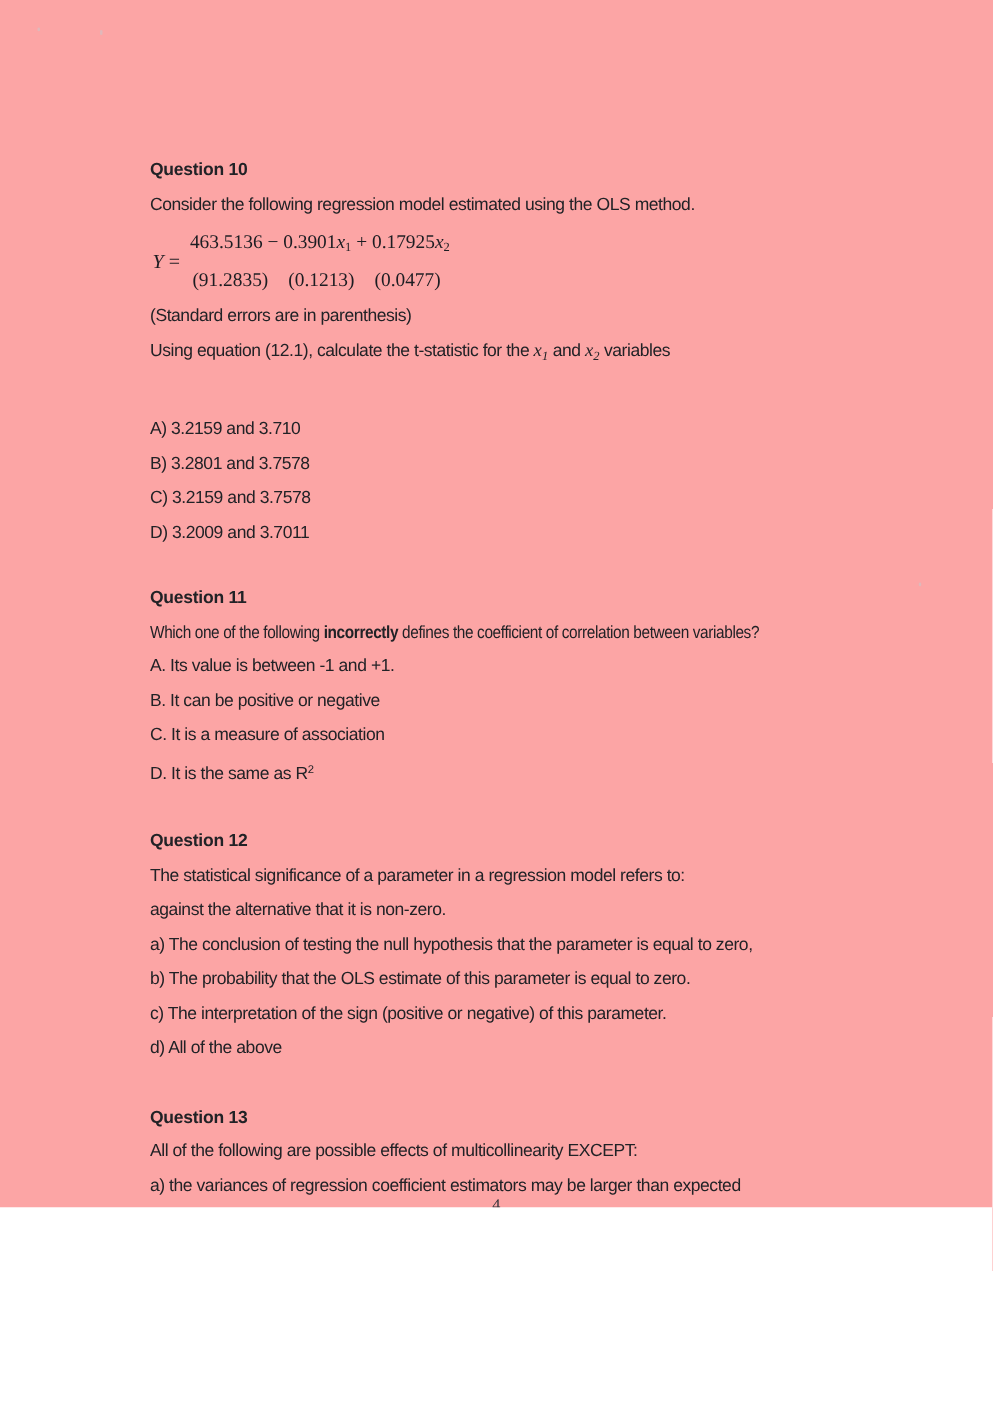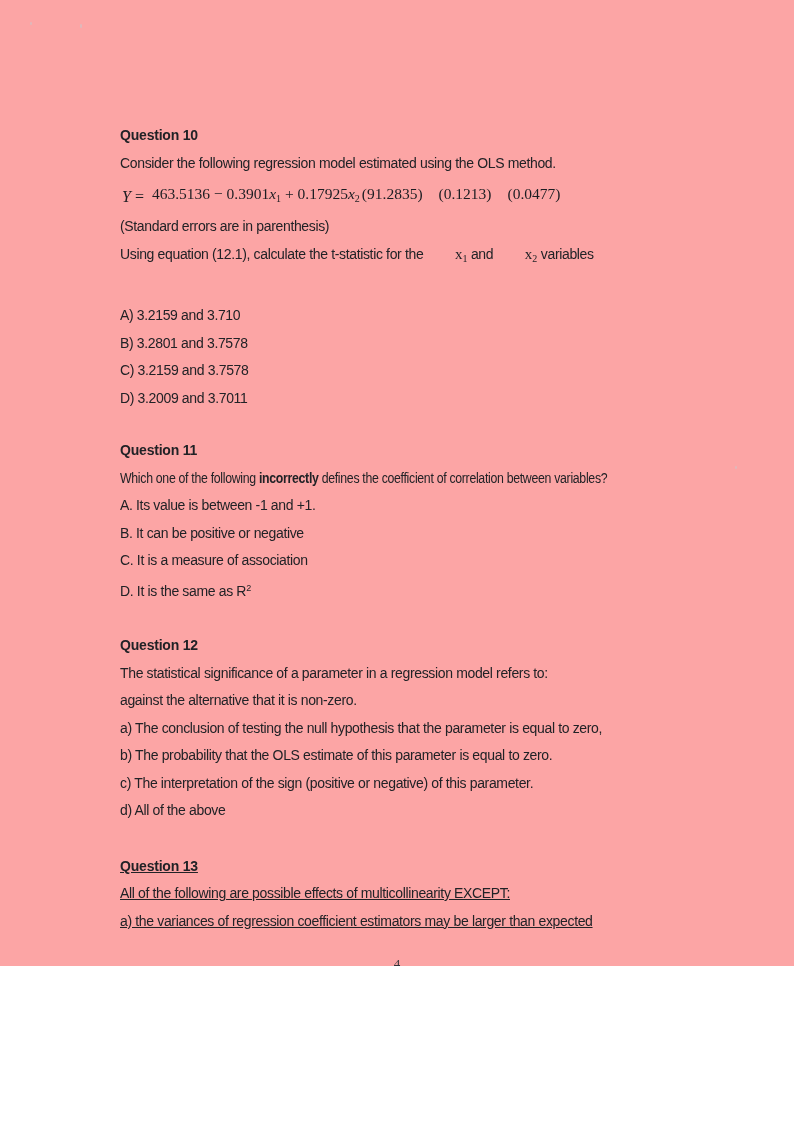--- a/index.html
+++ b/index.html
@@ -55,21 +55,21 @@
     color: #1c1d22;
   }
   .eq-lhs {
     font-size: 16px;
     margin-right: 8px;
     white-space: nowrap;
   }
   .eq-lhs .mvar { font-style: italic; }
   .eq-col {
     display: inline-flex;
-    flex-direction: row;
+    flex-direction: column;
   }
   .eq-num {
     font-size: 15.5px;
     line-height: 26px;
     white-space: nowrap;
   }
   .eq-num .mvar { font-style: italic; }
   .eq-den {
     font-size: 15.5px;
     line-height: 26px;
@@ -77,28 +77,28 @@
     gap: 16px;
     padding-left: 2px;
   }
   sub.msub {
     font-size: 10px;
     vertical-align: -3px;
     letter-spacing: 0;
   }
   .mathx {
     font-family: "Liberation Serif", serif;
+    font-style: italic;
     font-size: 15px;
     letter-spacing: 0;
-    margin-left: 28px;
   }
   .opts { margin-top: 30px; }
   .sec-q11 { margin-top: 25px; }
   .sec-q12 { margin-top: 27px; }
-  .sec-q13 { margin-top: 28px; text-decoration: underline; }
+  .sec-q13 { margin-top: 28px; }
   .footer-pagenum {
     position: absolute;
     left: 0;
     right: 0;
     top: 956px;
     text-align: center;
     font-family: "Liberation Serif", serif;
     font-size: 13px;
     color: #33343a;
   }

